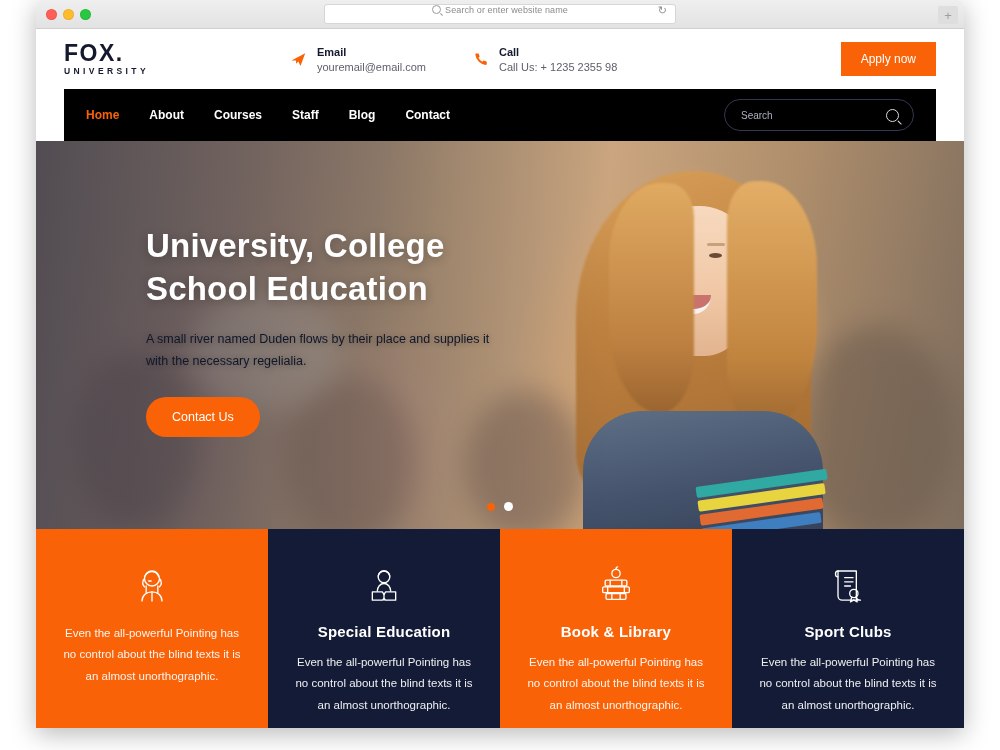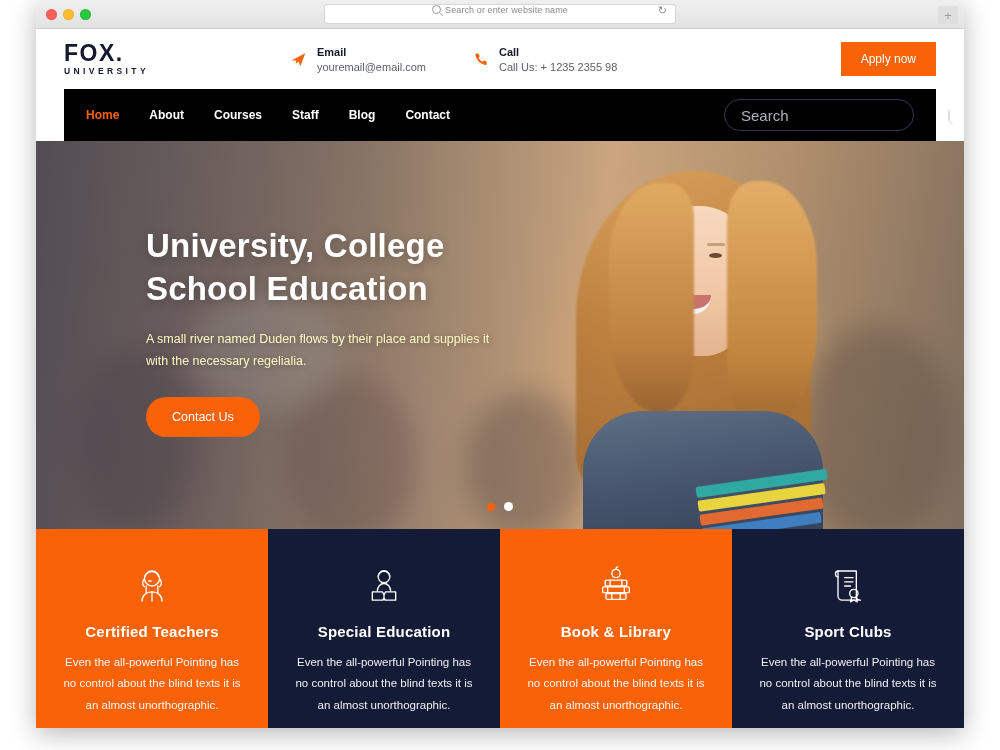--- a/index.html
+++ b/index.html
@@ -224,21 +224,21 @@
     align-items: center;
     padding: 0 14px;
     box-sizing: border-box;
   }
   .searchbox input {
     flex: 1;
     background: transparent;
     border: none;
     outline: none;
     color: #c9cbd6;
-    font-size: 15px;
+    font-size: 10px;
     font-family: "Liberation Sans", sans-serif;
   }
   .searchbox input::placeholder { color: #aeb1c0; }
   .search-ic {
     width: 11px; height: 11px;
     border: 1.4px solid #dcdde4;
     border-radius: 50%;
     position: relative;
     margin-left: 6px;
   }
@@ -388,21 +388,21 @@
     line-height: 1.3;
     color: #ffffff;
     font-weight: bold;
     letter-spacing: .2px;
     text-shadow: 0 2px 10px rgba(0,0,0,.25);
     margin: 0 0 18px 0;
   }
   .hero-sub {
     font-size: 12.5px;
     line-height: 1.75;
-    color: #fef9c3;
+    color: #0f172a;
     margin: 0 0 24px 0;
     max-width: 360px;
     text-shadow: 0 1px 6px rgba(0,0,0,.3);
   }
   .contact-us-btn {
     display: inline-block;
     background: #f96206;
     color: #fff;
     font-size: 12.5px;
     padding: 13px 26px;
@@ -587,21 +587,20 @@
             <svg width="40" height="40" viewBox="0 0 48 48" fill="none" stroke="#ffffff" stroke-width="1.6" stroke-linecap="round" stroke-linejoin="round">
               <circle cx="24" cy="15" r="9"></circle>
               <path d="M15 13c2-5 7-7 11-6 3 .8 5 3 6 6"></path>
               <path d="M14 16c-1.5 3-1 7 1 9M34 16c1.5 3 1 7-1 9"></path>
               <path d="M20 18h3"></path>
               <path d="M17 24v8M31 24v8"></path>
               <path d="M12 42c0-7 5.5-11 12-11s12 4 12 11"></path>
               <path d="M24 31v11"></path>
             </svg>
           </div>
-          <div class="title">Certified Teachers</div>
           <div class="desc">Even the all-powerful Pointing has no control about the blind texts it is an almost unorthographic.</div>
         </div>
 
         <div class="card navy">
           <div class="icon">
             <svg width="40" height="40" viewBox="0 0 48 48" fill="none" stroke="#ffffff" stroke-width="1.6" stroke-linecap="round" stroke-linejoin="round">
               <circle cx="24" cy="13" r="7"></circle>
               <path d="M17 12c1-4 4-6 7-6s6 2 7 6"></path>
               <path d="M16 30c0-5 3.5-9 8-9s8 4 8 9"></path>
               <path d="M10 31h12l2 3 2-3h12v10H26l-2-2-2 2H10z"></path>

